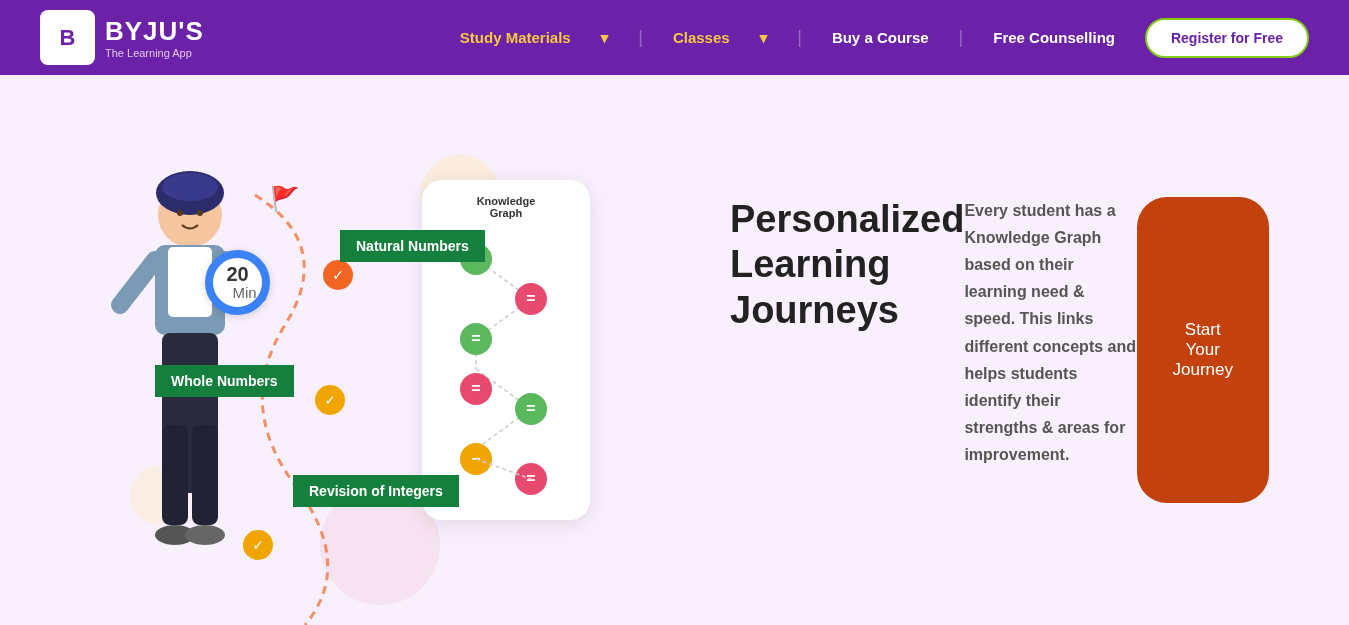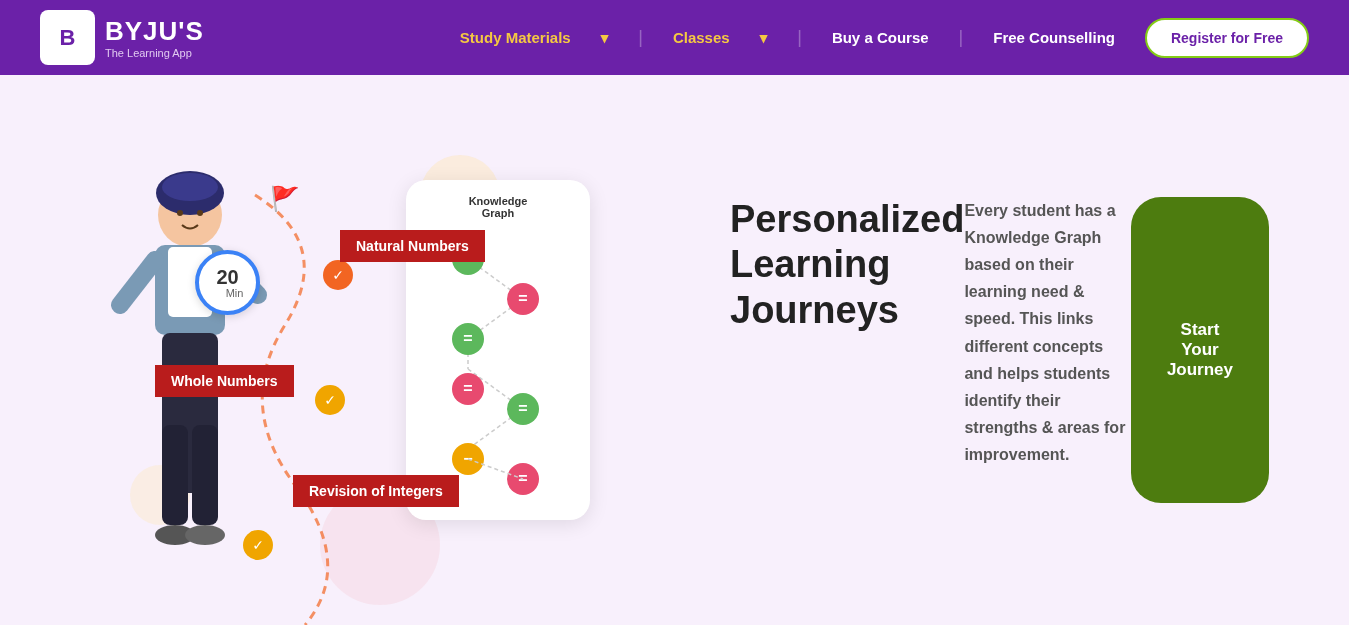--- a/index.html
+++ b/index.html
@@ -106,21 +106,21 @@
       height: 480px;
       z-index: 5;
     }
 
     
     .phone-mockup {
       position: absolute;
       right: 60px;
       top: 50%;
       transform: translateY(-50%);
-      width: 184px;
+      width: 168px;
       height: 340px;
       background: white;
       border-radius: 20px;
       box-shadow: 0 4px 20px rgba(0,0,0,0.1);
       z-index: 3;
       padding: 15px 10px;
       display: flex;
       flex-direction: column;
       align-items: center;
     }
@@ -135,21 +135,21 @@
 
     
     .kg-area {
       position: relative;
       width: 130px;
       height: 280px;
     }
 
     
     .badge-orange {
-      background: #b91c1c;
+      background: #15803d;
       color: white;
       border-radius: 0;
       padding: 8px 16px;
       font-size: 14px;
       font-weight: 600;
       position: absolute;
       z-index: 6;
       white-space: nowrap;
     }
 
@@ -164,41 +164,41 @@
     .badge-revision {
       top: 400px;
       left: 245px;
       margin-left: 48px;
     }
 
     
     .timer-circle {
       position: absolute;
       top: 175px;
-      left: 195px;
+      left: 205px;
       width: 65px;
       height: 65px;
       border-radius: 50%;
       background: white;
-      border: 4px solid #3b82f6;
+      border: 8px solid #3b82f6;
       display: flex;
       flex-direction: column;
       align-items: center;
       justify-content: center;
       z-index: 7;
       box-shadow: 0 2px 8px rgba(0,0,0,0.15);
     }
     .timer-number {
       font-size: 20px;
       font-weight: bold;
       color: #333;
       line-height: 1;
     }
     .timer-min {
-      font-size: 11px;
+      font-size: 15px;
       color: #666;
       margin-left: 14px;
     }
 
     
     .check-circle {
       position: absolute;
       width: 30px;
       height: 30px;
       border-radius: 50%;
@@ -248,27 +248,27 @@
     .section-desc {
       font-size: 16px;
       color: #555;
       line-height: 1.7;
       margin-bottom: 35px;
       max-width: 500px;
       font-weight: bold;
     }
 
     .start-btn {
-      background: #4d7c0f;
+      background: #c2410c;
       color: white;
       border: none;
       border-radius: 30px;
       padding: 16px 36px;
       font-size: 17px;
-      font-weight: 700;
+      font-weight: 400;
       cursor: pointer;
       display: inline-block;
       width: fit-content;
     }
 
     
     .path-container {
       position: absolute;
       left: 155px;
       top: 90px;

